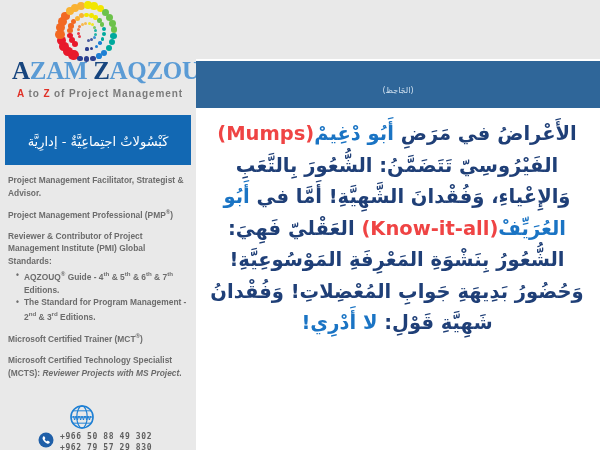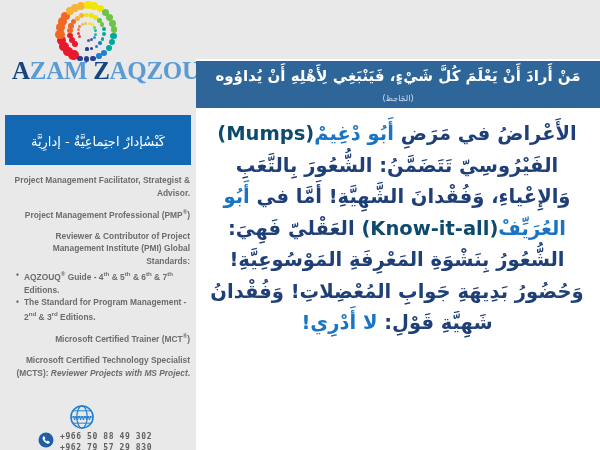--- a/index.html
+++ b/index.html
@@ -63,21 +63,21 @@
     position:absolute;left:5px;top:115px;width:186px;height:50px;background:#1268b3;
     display:flex;flex-direction:column;align-items:center;justify-content:center;
   }
   .cap-en{color:#ffffff;font-size:11.5px;font-weight:bold;letter-spacing:-.1px;white-space:nowrap;}
   .cap-ar{
     color:#ffffff;font-size:13px;margin-top:3px;direction:rtl;white-space:nowrap;
     font-family:"DejaVu Sans","Liberation Sans",sans-serif;
   }
 
   .creds{position:absolute;left:8px;top:174px;width:182px;color:#6c6c6c;font-size:8.4px;line-height:1.5;font-weight:bold;}
-  .creds p{margin:0 0 8px 0;text-align:right;}
+  .creds p{margin:0 0 8px 0;}
   .creds ul{margin:0;padding:0 0 0 9px;list-style:none;}
   .creds li{margin:0;position:relative;padding-left:7px;}
   .creds li:before{content:"•";position:absolute;left:-1px;top:0;}
   .creds .it{font-style:italic;}
   sup{font-size:6.2px;}
 
   .web{position:absolute;left:26px;top:404px;display:flex;align-items:center;gap:15px;flex-direction:column;}
   .globe{width:26px;height:26px;flex:0 0 26px;}
   .web-txt{font-size:15px;font-weight:normal;color:#6c6c6c;letter-spacing:2px;}
 
@@ -89,21 +89,21 @@
   .main{
     position:absolute;left:196px;top:108px;width:404px;height:342px;background:#ffffff;
     direction:rtl;padding:10px 12px 0 10px;box-sizing:border-box;
   }
   .body-ar{
     font-family:"DejaVu Sans","Liberation Sans",sans-serif;
     color:#1f3f77;font-size:19.5px;line-height:1.62;font-weight:bold;
     text-align:center;
   }
   .hl{color:#1a74c4;}
-  .lat{direction:ltr;unicode-bidi:embed;color:#0c4a6e;}
+  .lat{direction:ltr;unicode-bidi:embed;color:#ef4444;}
 </style>
 </head>
 <body>
 
 <div id="slide">
 
   <div class="sidebar">
 
     <div class="logo-wrap">
       <div class="logo-dots">
@@ -164,24 +164,27 @@
           <i style="width: 3px; height: 3px; left: 65.1706px; top: 23.7924px; background: rgb(108, 194, 74); opacity: 0.85;"></i>
           <i style="width: 3px; height: 3px; left: 66.3835px; top: 27.0563px; background: rgb(0, 169, 157); opacity: 0.85;"></i>
           <i style="width: 3px; height: 3px; left: 66.2666px; top: 30.5363px; background: rgb(0, 169, 157); opacity: 0.85;"></i>
           <i style="width: 3px; height: 3px; left: 64.8375px; top: 33.7116px; background: rgb(29, 127, 212); opacity: 0.85;"></i>
           <i style="width: 3px; height: 3px; left: 62.3102px; top: 36.1067px; background: rgb(43, 63, 143); opacity: 0.85;"></i>
           <i style="width: 3px; height: 3px; left: 59.0628px; top: 37.3633px; background: rgb(43, 63, 143); opacity: 0.85;"></i>
         </div>
       <div class="brand">
         <span class="cap">A</span><span>ZAM </span><span class="cap">Z</span><span>AQZOUQ</span>
       </div>
+      <div class="tagline">
+        <span class="rz">A</span><span> to </span><span class="rz">Z</span><span> of Project Management</span>
+      </div>
     </div>
 
     <div class="cap-header">
-      <div class="cap-ar">كَبْسُإدارٌ اجتِماعِيَّةٌ - إدارِيَّة</div>
+      <div class="cap-ar">كَبْسُولاتٌ اجتِماعِيَّةٌ - إدارِيَّة</div>
     </div>
 
     <div class="creds">
       <p>Project Management Facilitator, Strategist &amp; Advisor.</p>
       <p><span>Project Management Professional (PMP</span><sup>®</sup><span>)</span></p>
       <p style="margin-bottom:2px;">Reviewer &amp; Contributor of Project Management Institute (PMI) Global Standards:</p>
       <ul>
         <li><span>AQZOUQ</span><sup>®</sup><span> Guide - 4</span><sup>th</sup><span> &amp; 5</span><sup>th</sup><span> &amp; 6</span><sup>th</sup><span> &amp; 7</span><sup>th</sup><span> Editions.</span></li>
         <li><span>The Standard for Program Management - 2</span><sup>nd</sup><span> &amp; 3</span><sup>rd</sup><span> Editions.</span></li>
       </ul>
@@ -207,21 +210,20 @@
       </svg>
       <div class="phnums">
         <div>+966 50 88 49 302</div>
         <div>+962 79 57 29 830</div>
       </div>
     </div>
   </div>
 
 
   <div class="quote-band">
-    <div class="quote-text">مَنْ أَرادَ أَنْ يَعْلَمَ كُلَّ شَيْءٍ، فَيَنْبَغِي لِأَهْلِهِ أَنْ يُداوُوه</div>
     <div class="quote-src">(الجَاحِظ)</div>
   </div>
 
   <div class="main">
     <div class="body-ar">
       <span>الأَعْراضُ في مَرَضِ </span><span class="hl">أَبُو دْغِيمْ</span><span class="lat">(Mumps)</span>
       <span>الفَيْرُوسِيّ تَتَضَمَّنُ: الشُّعُورَ بِالتَّعَبِ</span>
       <span>وَالإِعْياءِ، وَفُقْدانَ الشَّهِيَّةِ! أَمَّا في </span><span class="hl">أَبُو</span>
       <span class="hl">العُرَيِّفْ</span><span class="lat">(Know-it-all)</span><span> العَقْليّ فَهِيَ:</span>
       <span>الشُّعُورُ بِنَشْوَةِ المَعْرِفَةِ المَوْسُوعِيَّةِ!</span>

